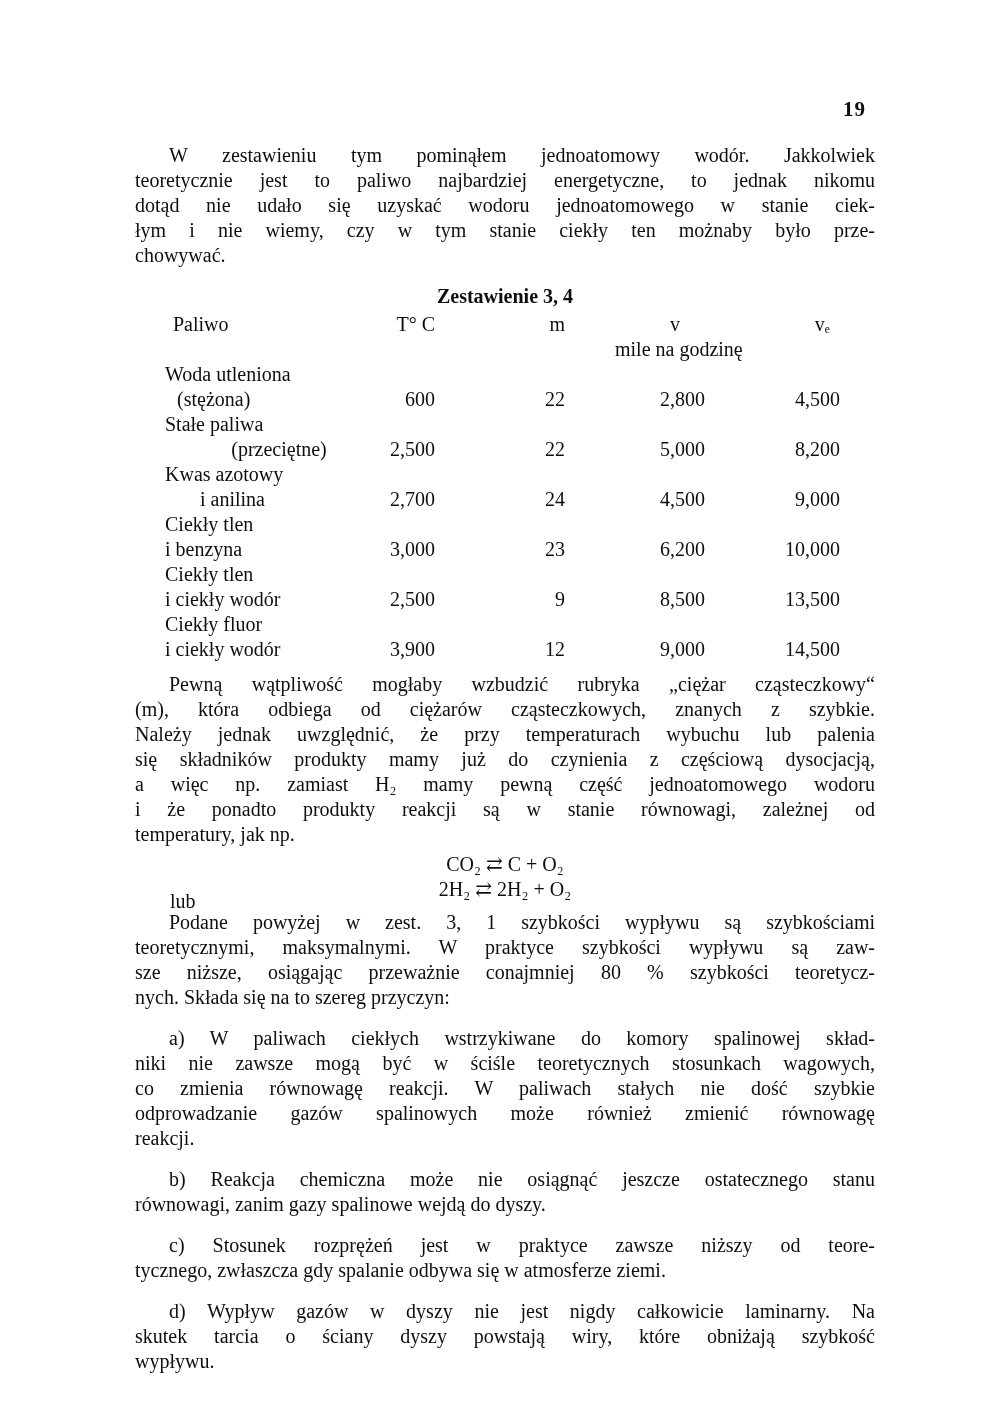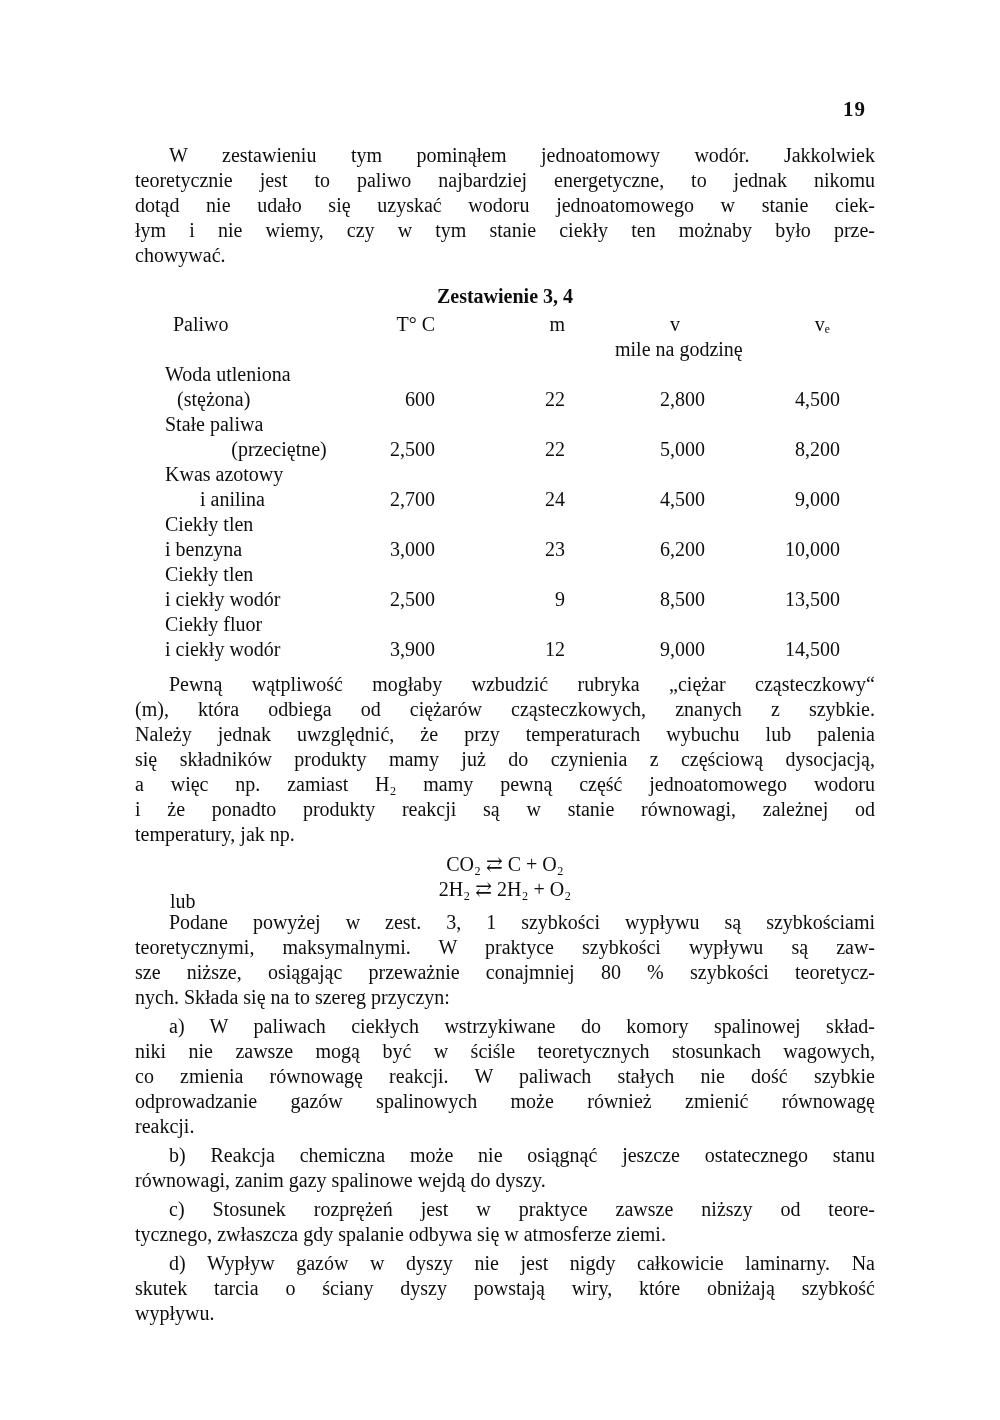--- a/index.html
+++ b/index.html
@@ -27,21 +27,21 @@
   .v-col{text-align:right;padding-right:40px;}
   .ve-col{text-align:right;padding-right:35px;}
   .v-head{text-align:right;padding-right:65px;}
   .ve-head{text-align:right;padding-right:45px;}
   .unit{text-align:left;padding-left:20px;margin-top:45px;}
   .equations{position:relative;margin-top:5px;font-size:20px;line-height:25px;}
   .eq-line{text-align:center;}
   .lead-word{position:absolute;left:0;top:37px;margin-left:35px;}
   #para-pewna{margin-top:10px;}
   #para-podane{margin-top:8px;}
-  .tight{margin-top:4px;}
+  .tight{margin-top:16px;}
 </style>
 </head>
 <body>
 
 <div id="pageno">19</div>
 
 <div class="content">
 
   <div id="intro" class="para">
       <div class="pline indent">W zestawieniu tym pominąłem jednoatomowy wodór. Jakkolwiek</div>

